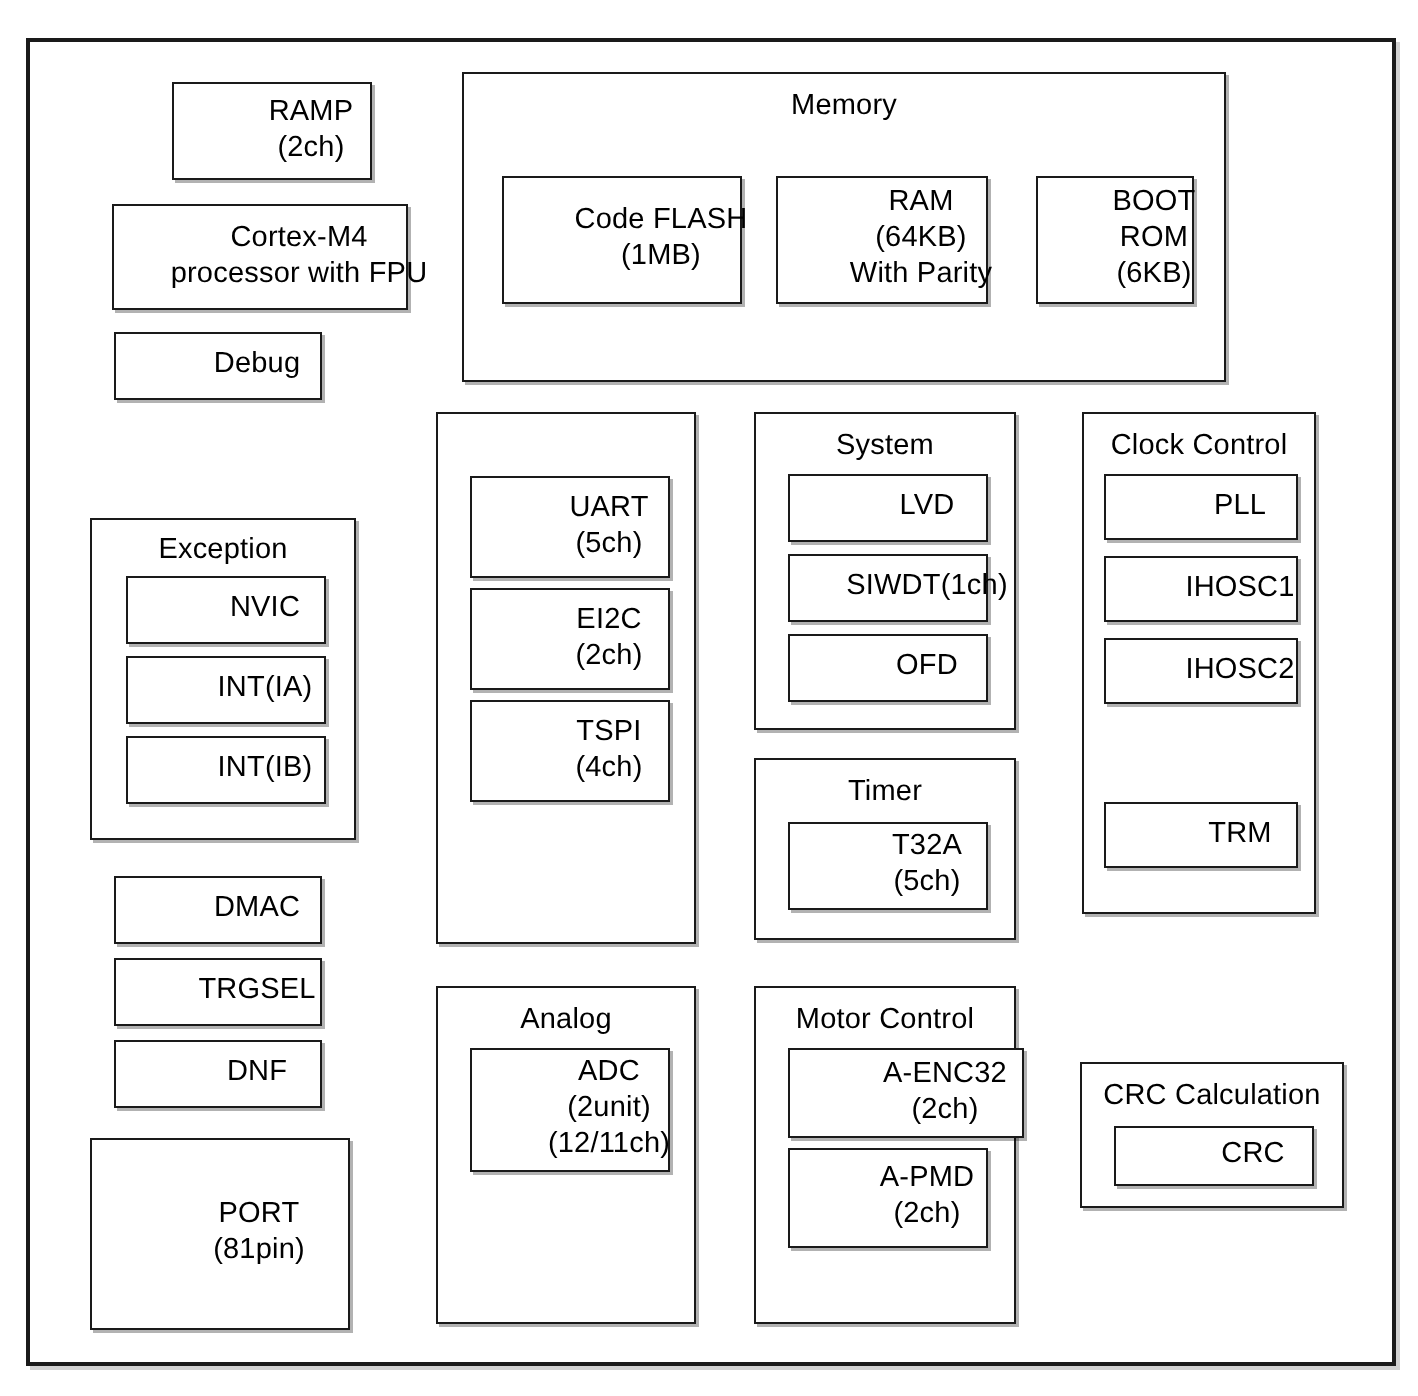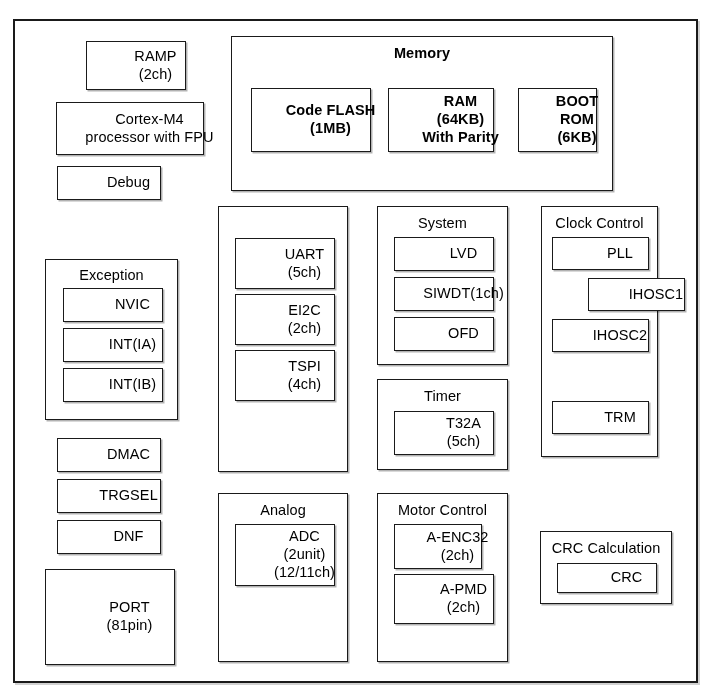--- a/index.html
+++ b/index.html
@@ -83,21 +83,21 @@
 
   <div class="blk" style="left:56px; top:102px; width:148px; height:53px;">
     <span class="ln">Cortex-M4</span>
     <span class="ln">processor with FPU</span>
   </div>
 
   <div class="blk" style="left:57px; top:166px; width:104px; height:34px;">
     <span class="ln">Debug</span>
   </div>
 
-  <div class="grp" style="left:231px; top:36px; width:382px; height:155px;font-weight:bold;">
+  <div class="grp" style="left:231px; top:36px; width:382px; height:155px;">
     <div class="grp-title" style="top:9px;">Memory</div>
 
     <div class="blk" style="left:19px; top:51px; width:120px; height:64px;">
       <span class="ln">Code FLASH</span>
       <span class="ln">(1MB)</span>
     </div>
 
     <div class="blk" style="left:156px; top:51px; width:106px; height:64px;">
       <span class="ln">RAM</span>
       <span class="ln">(64KB)</span>
@@ -180,21 +180,21 @@
       <span class="ln">(5ch)</span>
     </div>
   </div>
 
   <div class="grp" style="left:541px; top:206px; width:117px; height:251px;">
     <div class="grp-title" style="top:9px;">Clock Control</div>
 
     <div class="blk" style="left:10px; top:30px; width:97px; height:33px;">
       <span class="ln">PLL</span>
     </div>
-    <div class="blk" style="left:10px; top:71px; width:97px; height:33px;margin-left:36px;">
+    <div class="blk" style="left:10px; top:71px; width:97px; height:33px;">
       <span class="ln">IHOSC1</span>
     </div>
     <div class="blk" style="left:10px; top:112px; width:97px; height:33px;">
       <span class="ln">IHOSC2</span>
     </div>
     <div class="blk" style="left:10px; top:194px; width:97px; height:33px;">
       <span class="ln">TRM</span>
     </div>
   </div>
 
@@ -204,21 +204,21 @@
     <div class="blk" style="left:16px; top:30px; width:100px; height:62px;text-align:center;">
       <span class="ln">ADC</span>
       <span class="ln">(2unit)</span>
       <span class="ln">(12/11ch)</span>
     </div>
   </div>
 
   <div class="grp" style="left:377px; top:493px; width:131px; height:169px;">
     <div class="grp-title" style="top:9px;">Motor Control</div>
 
-    <div class="blk" style="left:16px; top:30px; width:88px; height:45px;">
+    <div class="blk" style="left:16px; top:30px; width:118px; height:45px;">
       <span class="ln">A-ENC32</span>
       <span class="ln">(2ch)</span>
     </div>
     <div class="blk" style="left:16px; top:80px; width:100px; height:50px;">
       <span class="ln">A-PMD</span>
       <span class="ln">(2ch)</span>
     </div>
   </div>
 
   <div class="grp" style="left:540px; top:531px; width:132px; height:73px;">

